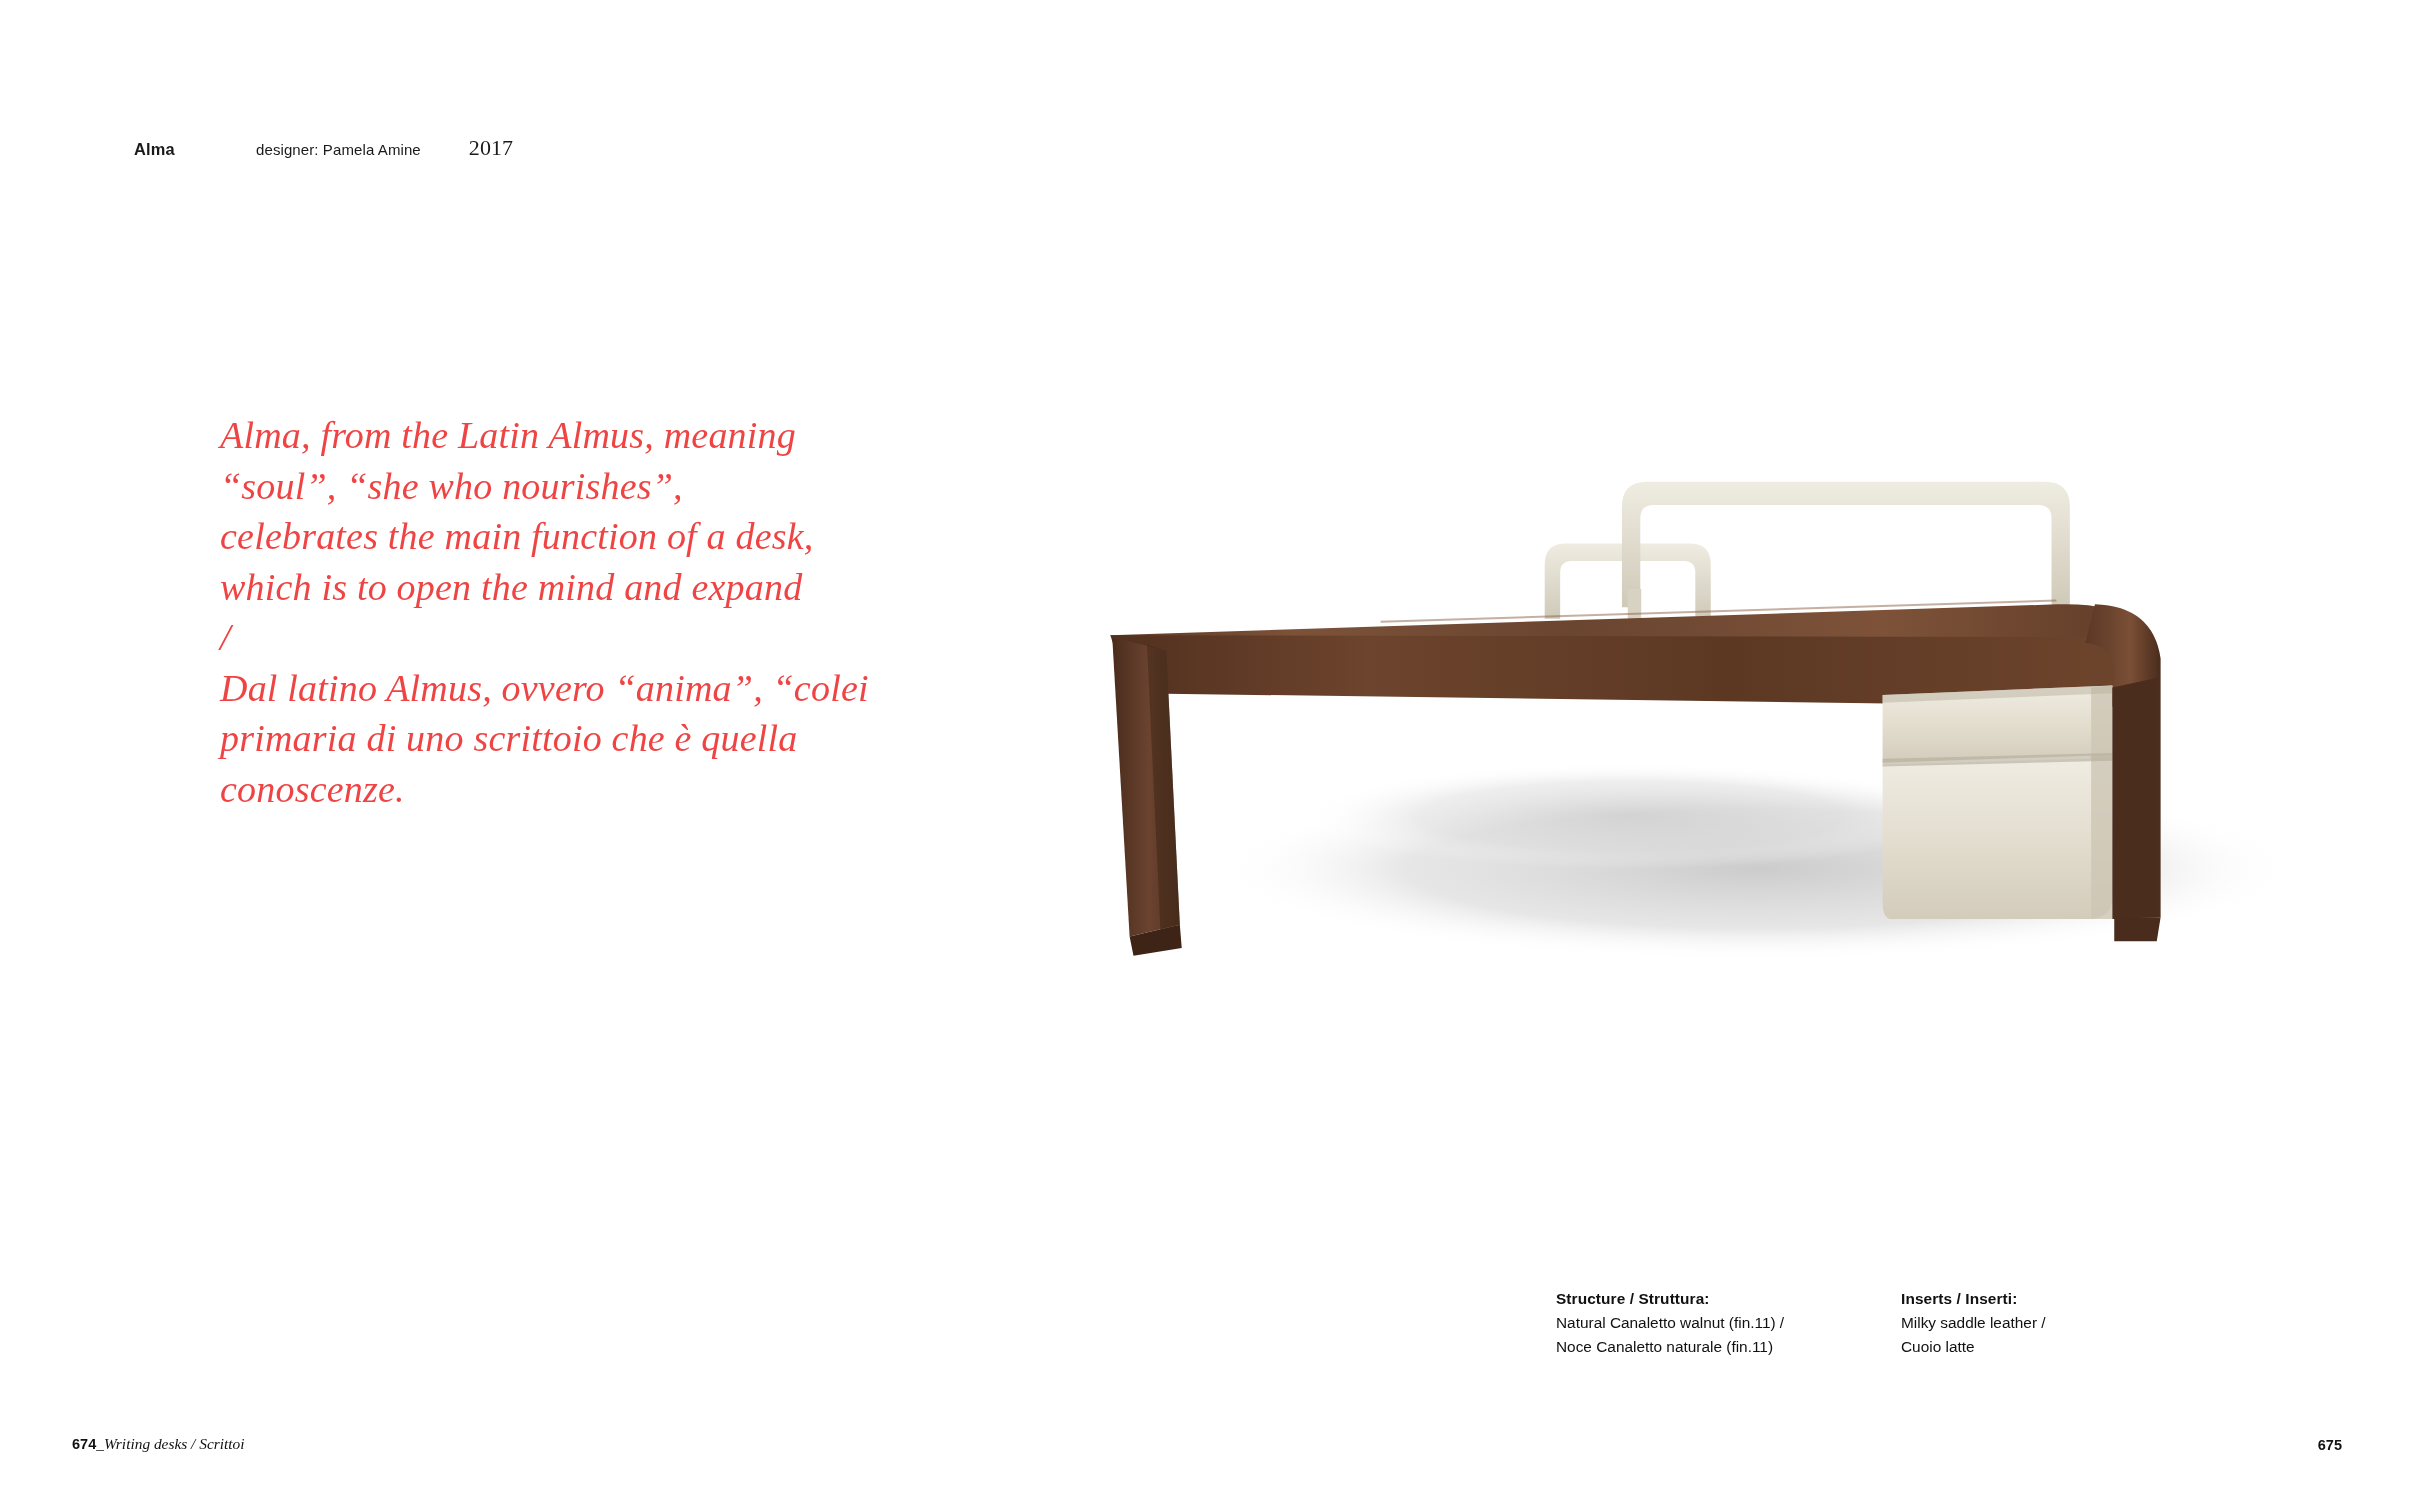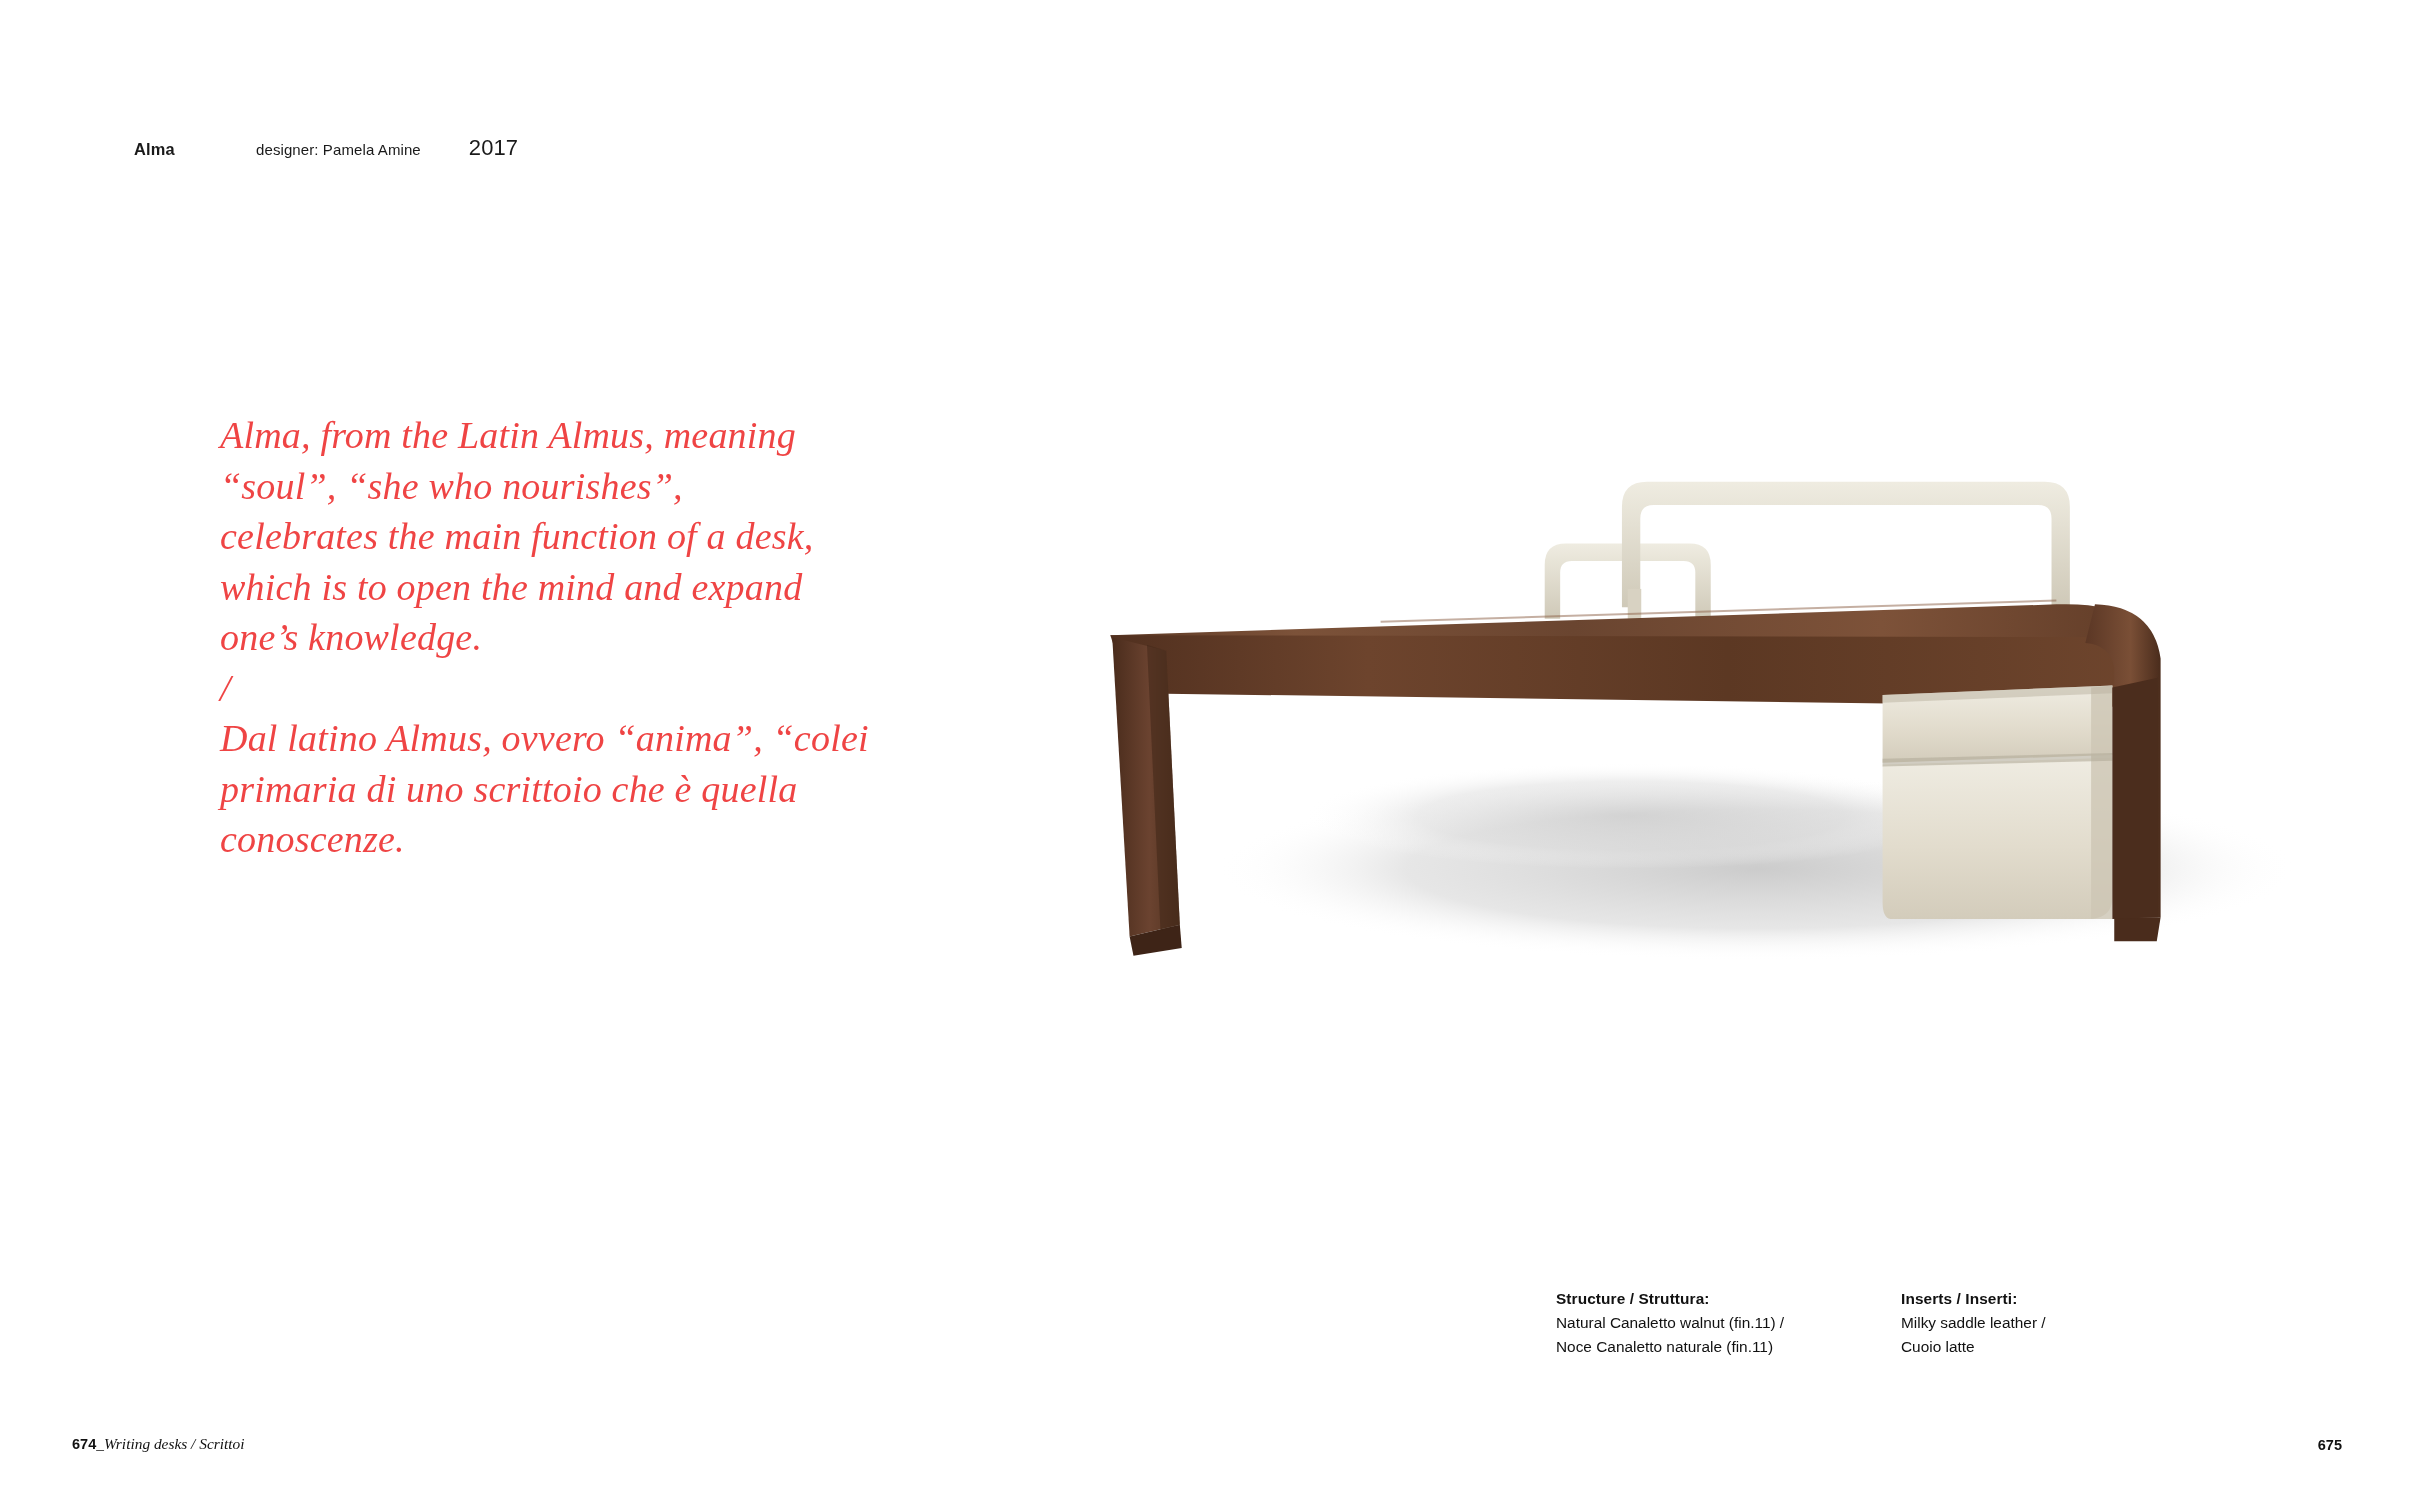--- a/index.html
+++ b/index.html
@@ -32,21 +32,21 @@
     width: 122px;
     margin-left: 32px;
   }
   .header .designer {
     font-family: "Liberation Sans", sans-serif;
     font-size: 15px;
     font-weight: 400;
     letter-spacing: 0.1px;
   }
   .header .year {
-    font-family: Liberation Sans, sans-serif;
+    font-family: Liberation Serif, serif;
     font-size: 22px;
     font-weight: 400;
     margin-left: 48px;
     letter-spacing: 0.1px;
   }
 
   
   .intro {
     position: absolute;
     top: 410px;
@@ -134,21 +134,20 @@
   <div class="brand">Alma</div>
   <div class="designer">designer: Pamela Amine</div>
   <div class="year">2017</div>
 </div>
 
 <div class="intro">
   <p>Alma, from the Latin Almus, meaning</p>
   <p>“soul”, “she who nourishes”,</p>
   <p>celebrates the main function of a desk,</p>
   <p>which is to open the mind and expand</p>
-  <p>one’s knowledge.</p>
   <p class="slash">/</p>
   <p>Dal latino Almus, ovvero “anima”, “colei</p>
   <p>primaria di uno scrittoio che è quella</p>
   <p>conoscenze.</p>
 </div>
 
 <div class="product-figure">
   <svg viewBox="0 0 1270 760" width="1226" height="734" xmlns="http://www.w3.org/2000/svg">
     <defs>
       <linearGradient id="topGrad" x1="0" y1="0" x2="1" y2="0">

